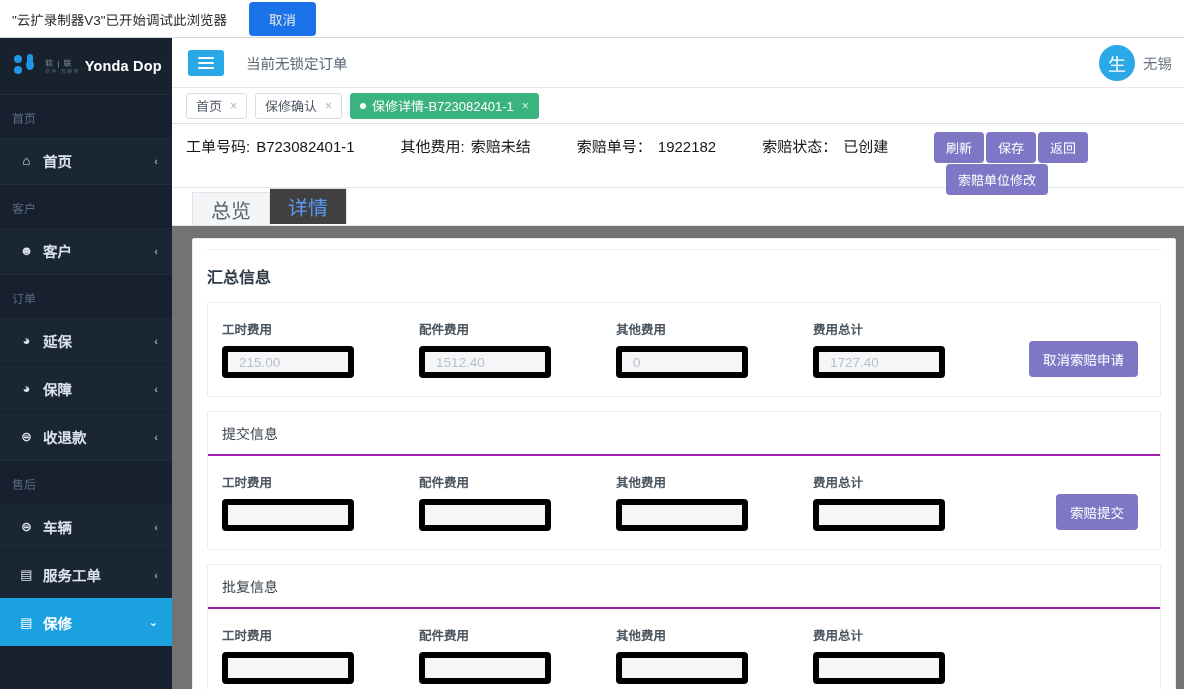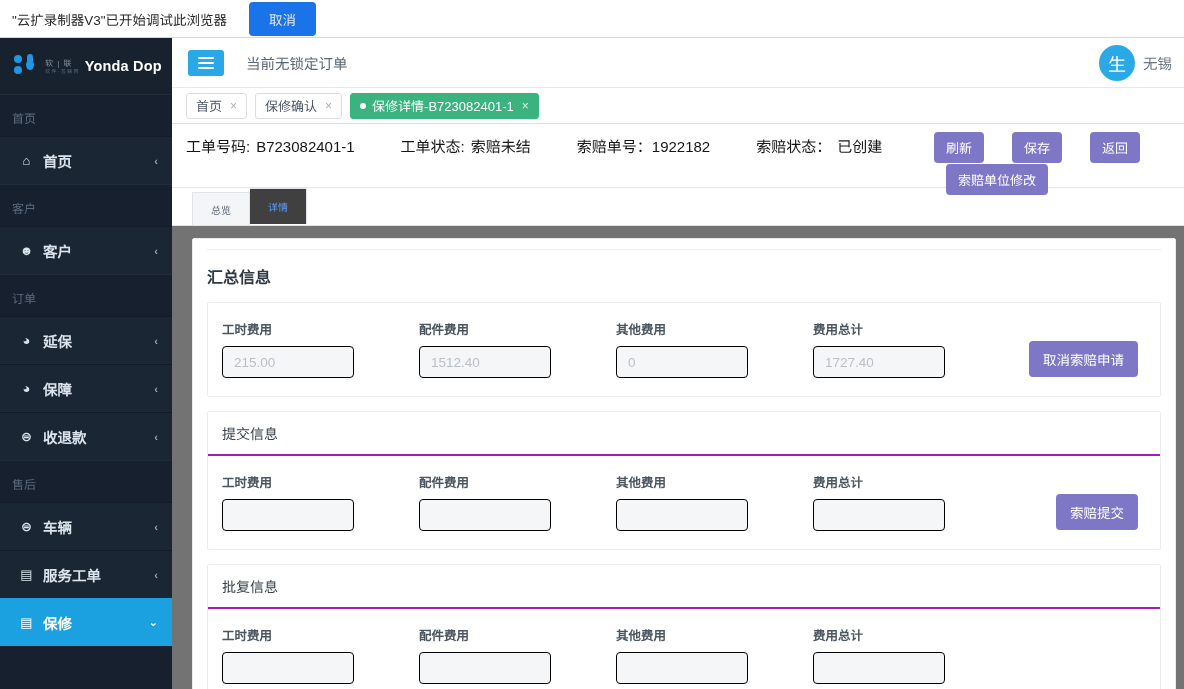--- a/index.html
+++ b/index.html
@@ -182,37 +182,37 @@
   }
   .btn-purple {
     background: #7d77c6; color: #fff;
     border: none; border-radius: 4px;
     font-size: 13px; padding: 6px 12px;
     cursor: pointer; font-family: inherit;
     white-space: nowrap;
   }
   .infobar .btns {
     position: absolute; left: 762px; top: 8px;
-    display: flex; gap: 28px;
+    display: flex; gap: 2px;
   }
   .infobar .btns2 {
     position: absolute; left: 774px; top: 40px;
   }
 
   
   .ctabs {
     height: 38px; background: #ffffff;
     border-bottom: 1px solid #e0e3e7;
     display: flex; align-items: stretch;
     padding-left: 20px;
   }
   .ctab {
     display: flex; align-items: center;
     padding: 0 18px;
-    font-size: 10px; color: #5a6570;
+    font-size: 20px; color: #5a6570;
     background: #f4f5f7;
     border: 1px solid #e0e3e7; border-bottom: none;
     margin-top: 4px;
     cursor: pointer;
   }
   .ctab + .ctab { border-left: none; }
   .ctab.active {
     background: #404040; color: #5a9cf8;
     margin-top: 0; border-bottom: 1px solid #ffffff;
   }
@@ -253,21 +253,21 @@
     display: flex; align-items: flex-start;
   }
   .fcell { width: 197px; }
   .fcell .flabel {
     font-size: 12.5px; font-weight: bold; color: #4c5660;
     margin-bottom: 8px; display: block;
   }
   .finput {
     width: 132px; height: 32px;
     background: #f5f6f8;
-    border: 1px solid #000000;
+    border: 6px solid #000000;
     border-radius: 4px;
     font-size: 13.5px; color: #b9bfc6;
     padding: 0 11px;
     font-family: inherit;
   }
   .faction {
     margin-left: auto; align-self: flex-end;
     padding-bottom: 1px; padding-right: 8px;
   }
   .faction .btn-purple { font-size: 13.5px; padding: 8px 14px; }
@@ -373,22 +373,22 @@
       <div class="ptab active">
         <span class="dot"></span>
         <span>保修详情-B723082401-1</span>
         <span class="x">×</span>
       </div>
     </div>
 
   <div class="infobar">
     <div class="fields" id="info-fields">
         <div><span>工单号码:</span><span style="margin-left: 6px;">B723082401-1</span></div>
-        <div><span>工单状态:</span><span style="margin-left: 6px;">索赔未结</span></div>
-        <div><span>索赔单号：</span><span style="">1922182</span></div>
+        <div><span>其他费用:</span><span style="margin-left: 6px;">索赔未结</span></div>
+        <div><span>索赔单号：</span><span style="margin-left: 6px;">1922182</span></div>
         <div><span>索赔状态：</span><span style="margin-left: 6px;">已创建</span></div>
       </div>
     <div class="btns" id="info-btns">
         <button class="btn-purple">刷新</button>
         <button class="btn-purple">保存</button>
         <button class="btn-purple">返回</button>
       </div>
     <div class="btns2">
       <button class="btn-purple">索赔单位修改</button>
     </div>

